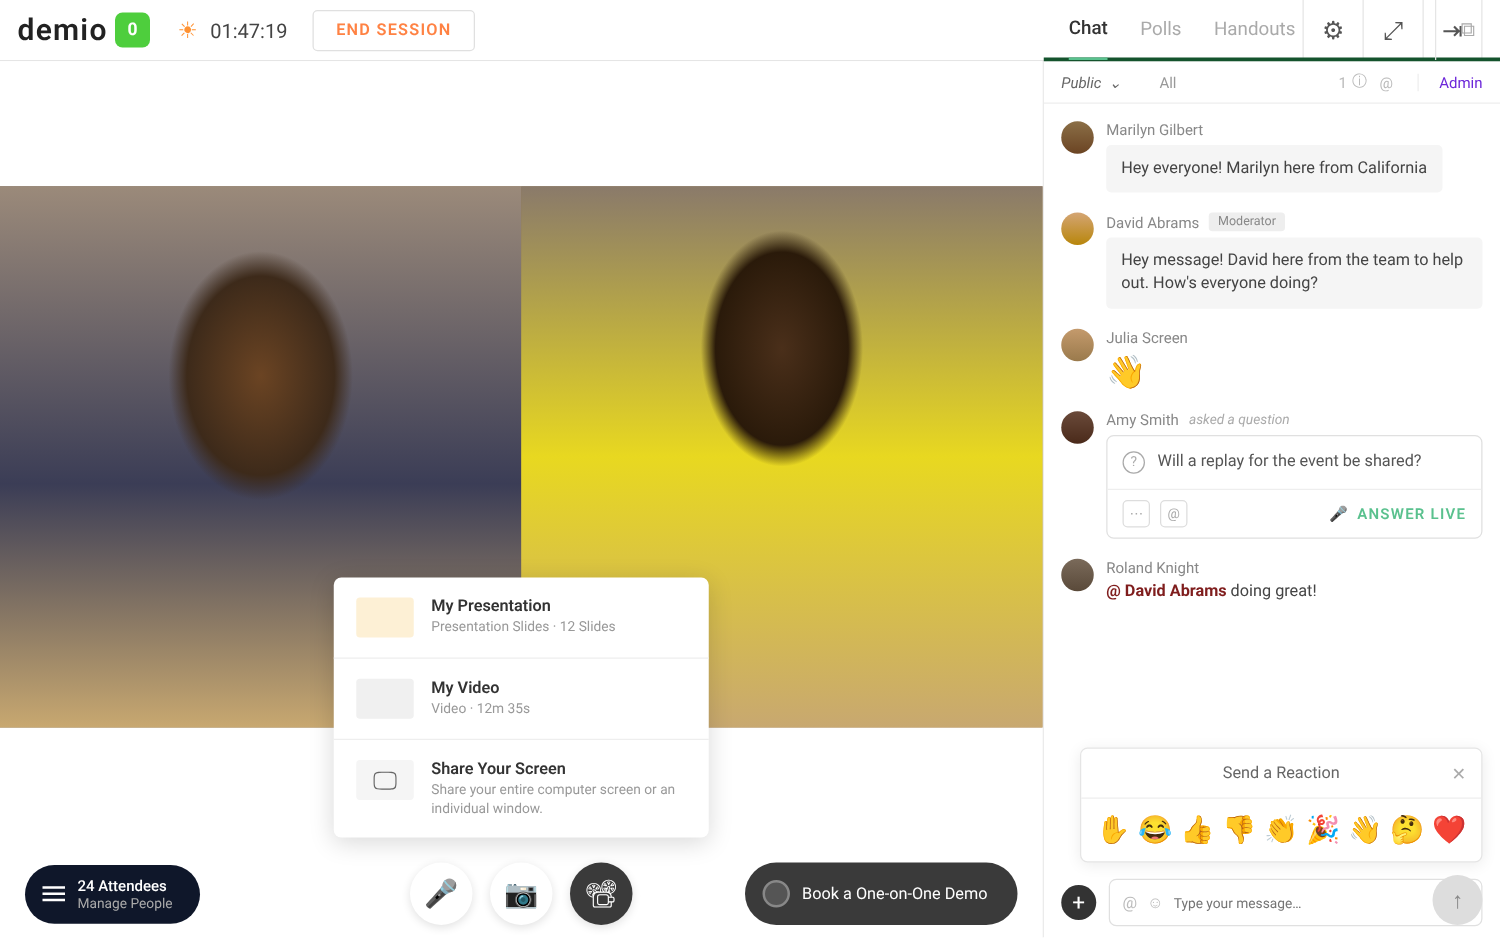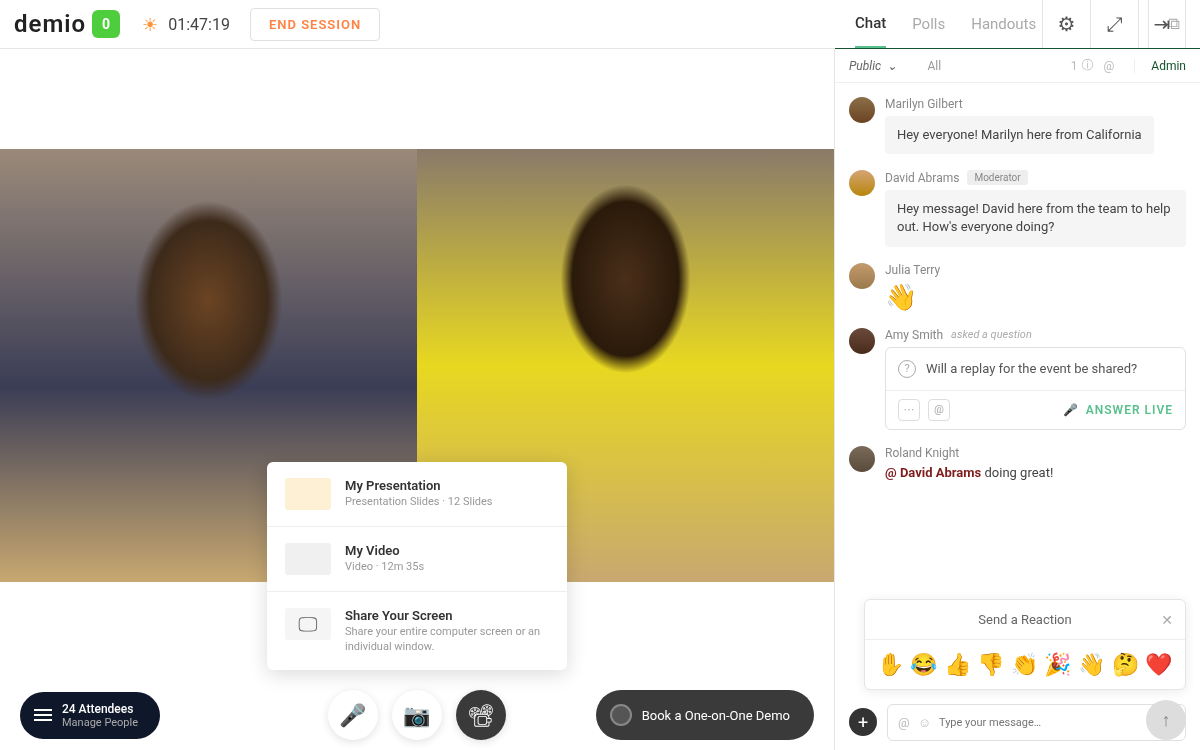--- a/index.html
+++ b/index.html
@@ -40,30 +40,30 @@
     .attendee-text { color: #fff; font-size: 12px; }
     .attendee-count { font-weight: 500; }
     .attendee-sub { color: #aaa; font-size: 11px; }
     .center-controls { position: absolute; left: 50%; transform: translateX(-50%); display: flex; gap: 14px; }
     .ctl-btn { width: 50px; height: 50px; border-radius: 50%; display: flex; align-items: center; justify-content: center; font-size: 22px; cursor: pointer; box-shadow: 0 2px 8px rgba(0,0,0,0.12); background:#fff; }
     .ctl-btn.active { background: #3a3a3a; color: #fff; }
     .demo-btn { margin-left: auto; background: #3a3a3a; color: #fff; border-radius: 999px; padding: 14px 24px 14px 14px; font-size: 13px; display: flex; align-items: center; gap: 10px; cursor: pointer; }
     .demo-dot { width: 22px; height: 22px; border-radius: 50%; background: #555; border: 2px solid #888; }
     
     .chat-panel { width: 366px; border-left: 1px solid #e5e5e5; display: flex; flex-direction: column; }
-    .chat-tabs { height: 49px; border-bottom: 1px solid #14532d; display: flex; align-items: flex-end; padding: 0 20px; gap: 26px; position: relative; margin-top:-49px;}
+    .chat-tabs { height: 49px; border-bottom: 3px solid #14532d; display: flex; align-items: center; padding: 0 20px; gap: 26px; position: relative; margin-top:-49px;}
     .chat-tab { font-size: 15px; color: #aaa; cursor: pointer; height: 49px; display: flex; align-items: center; }
     .chat-tab.active { color: #333; border-bottom: 2px solid #5AC18E; font-weight:500;}
     .external-icon { margin-left: auto; color: #aaa; font-size: 16px; cursor:pointer; border-left:1px solid #e5e5e5; padding-left:20px; height:49px; display:flex; align-items:center;}
     .chat-filter { height: 34px; border-bottom: 1px solid #eee; display: flex; align-items: center; padding: 0 14px; font-size: 12px; color: #666; }
     .filter-left { display: flex; align-items: flex-end; gap: 6px; cursor:pointer;font-style:italic;}
     .filter-center { margin: 0 auto; color: #999; cursor:pointer; position:absolute; left:50%; transform:translateX(-90px);}
     .filter-icons { margin-left: auto; display: flex; align-items: center; gap: 10px; color: #bbb; }
     .filter-count { display:flex; align-items:center; gap:4px;}
-    .admin-link { color: #14532d; border-left: 1px solid #eee; padding-left: 16px; margin-left: 10px; }
+    .admin-link { color: #6d28d9; border-left: 1px solid #eee; padding-left: 16px; margin-left: 10px; }
     
     .chat-messages { flex: 1; overflow-y: auto; padding: 14px; }
     .msg { display: flex; gap: 10px; margin-bottom: 16px; }
     .avatar { width: 26px; height: 26px; border-radius: 50%; flex-shrink: 0; background: #ccc; }
     .av1{background:linear-gradient(#8b6f47,#6b4423)} .av2{background:linear-gradient(#d4a574,#b8860b)} .av3{background:linear-gradient(#5a7a5a,#3a5a3a)} .av4{background:linear-gradient(#c49a6c,#9a7a4c)} .av5{background:linear-gradient(#6a4a3a,#4a2a1a)} .av6{background:linear-gradient(#7a6a5a,#5a4a3a)}
     .msg-body { flex: 1; }
     .msg-name { font-size: 12px; color: #888; margin-bottom: 5px; display: flex; align-items: center; gap: 8px; }
     .mod-badge { background: #eee; padding: 2px 7px; border-radius: 3px; font-size: 10px; color: #888; }
     .asked { font-style: italic; color: #aaa; font-size:11px;}
     .msg-bubble { background: #f5f5f5; border-radius: 4px; padding: 10px 12px; font-size: 13px; color: #444; line-height: 1.4; display: inline-block; }
@@ -216,21 +216,21 @@
           <div class="msg-name">
               <span>David Abrams</span>
               <span class="mod-badge">Moderator</span>
             </div>
           <div class="msg-bubble">Hey message! David here from the team to help out. How's everyone doing?</div>
         </div>
       </div>
       <div class="msg">
         <div class="avatar av4"></div>
         <div class="msg-body">
-          <div class="msg-name">Julia Terry</div>
+          <div class="msg-name">Julia Screen</div>
           <div class="wave">👋</div>
         </div>
       </div>
       <div class="msg">
         <div class="avatar av5"></div>
         <div class="msg-body">
           <div class="msg-name">
               <span>Amy Smith</span>
               <span class="asked">asked a question</span>
             </div>

